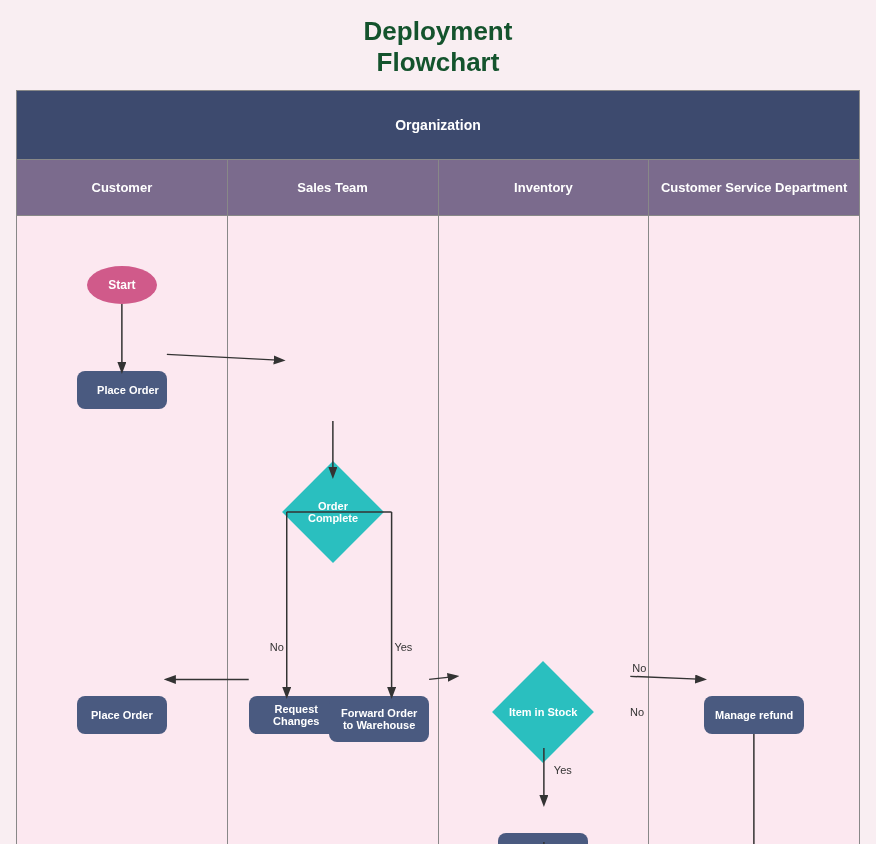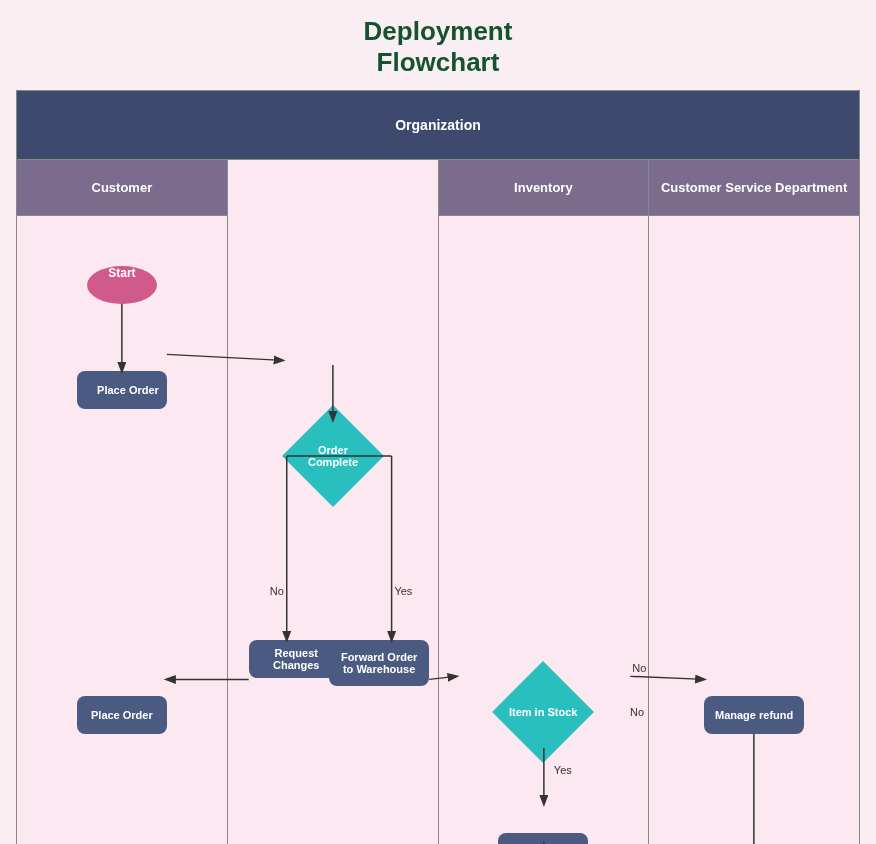--- a/index.html
+++ b/index.html
@@ -78,20 +78,21 @@
     }
 
     
     .node-ellipse {
       background: #d05a8a;
       color: white;
       border-radius: 50%;
       width: 70px;
       height: 38px;
       display: flex;
+      align-items: center;
       justify-content: center;
       font-size: 12px;
       font-weight: bold;
       position: absolute;
       text-align: center;
     }
 
     .node-rect {
       background: #4a5a80;
       color: white;
@@ -170,20 +171,21 @@
             <defs>
               <marker id="arrow" markerWidth="8" markerHeight="8" refX="6" refY="3" orient="auto">
                 <path d="M0,0 L0,6 L8,3 z" fill="#333"></path>
               </marker>
             </defs>
           </svg>
         </div>
       </div>
 
       <div class="col">
+        <div class="col-header">Sales Team</div>
         <div class="col-body" style="position:relative;">
 
 
           <div class="node-diamond" style="left:50%;top:260px;transform:translateX(-50%) rotate(45deg);width:72px;height:72px;">
             <span>Order Complete</span>
           </div>
 
           <div class="node-rect" style="left:10%;top:480px;width:95px;height:38px;">
             <span>Request Changes</span>
           </div>

